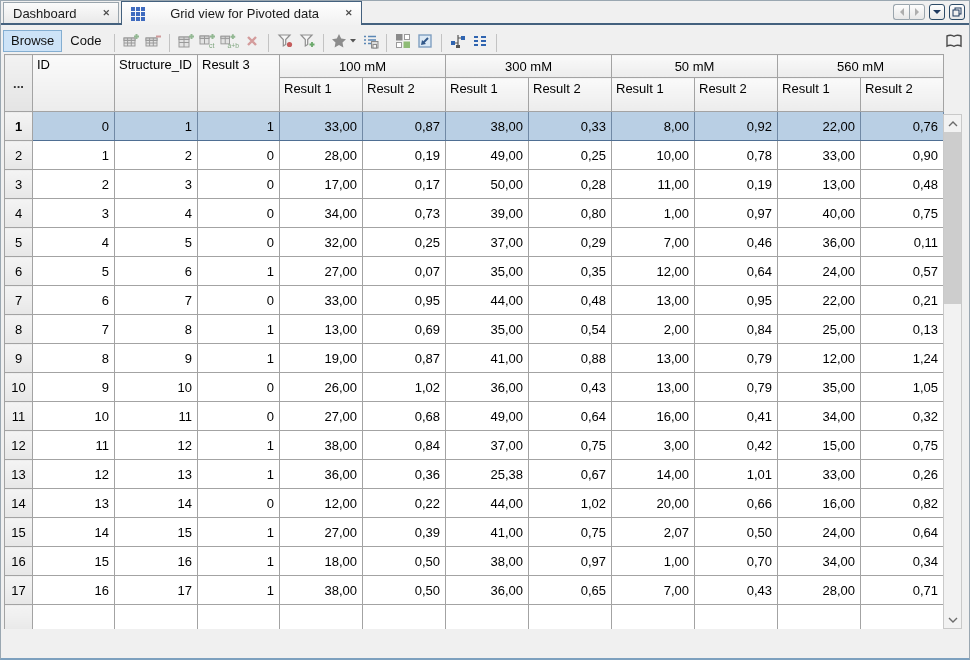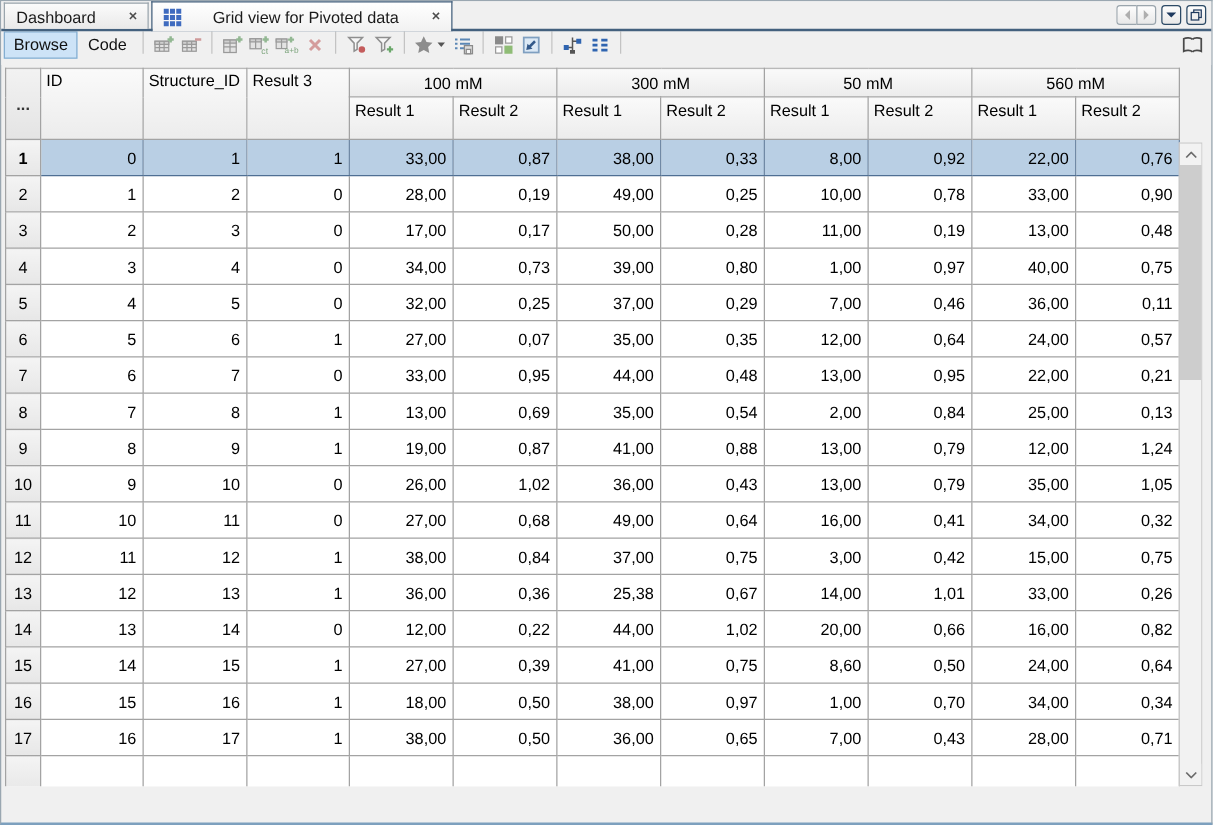--- a/index.html
+++ b/index.html
@@ -46,21 +46,21 @@
     background:linear-gradient(#fdfdfd,#e8e8e8); display:flex; align-items:center; justify-content:center;
     padding:0;
   }
   .nav-pair { display:flex; }
   .nav-pair .nav-btn { border-color:#9aa5ad; }
   .nav-pair .nav-btn:first-child { border-radius:3px 0 0 3px; border-right:none; }
   .nav-pair .nav-btn:last-child  { border-radius:0 3px 3px 0; }
 
   
   .toolbar {
-    height:27px; display:flex; align-items:flex-start; background:#f0f0f0;
+    height:27px; display:flex; align-items:flex-end; background:#f0f0f0;
     padding:0 4px 0 2px; flex:0 0 auto;
   }
   .tb-text-btn {
     font-size:13px; color:#111; padding:2px 7px; border:1px solid transparent;
     background:transparent; line-height:1.25;
   }
   .tb-text-btn.selected {
     background:#cde3f7; border:1px solid #84aed1;
   }
   .tb-sep { width:1px; height:18px; background:#c3c3c3; margin:0 5px; flex:0 0 auto; }
@@ -558,21 +558,21 @@
             </tr>
             <tr>
               <th>15</th>
               <td>14</td>
               <td>15</td>
               <td>1</td>
               <td>27,00</td>
               <td>0,39</td>
               <td>41,00</td>
               <td>0,75</td>
-              <td>8,60</td>
+              <td>2,07</td>
               <td>0,50</td>
               <td>24,00</td>
               <td>0,64</td>
             </tr>
             <tr>
               <th>16</th>
               <td>15</td>
               <td>16</td>
               <td>1</td>
               <td>18,00</td>

